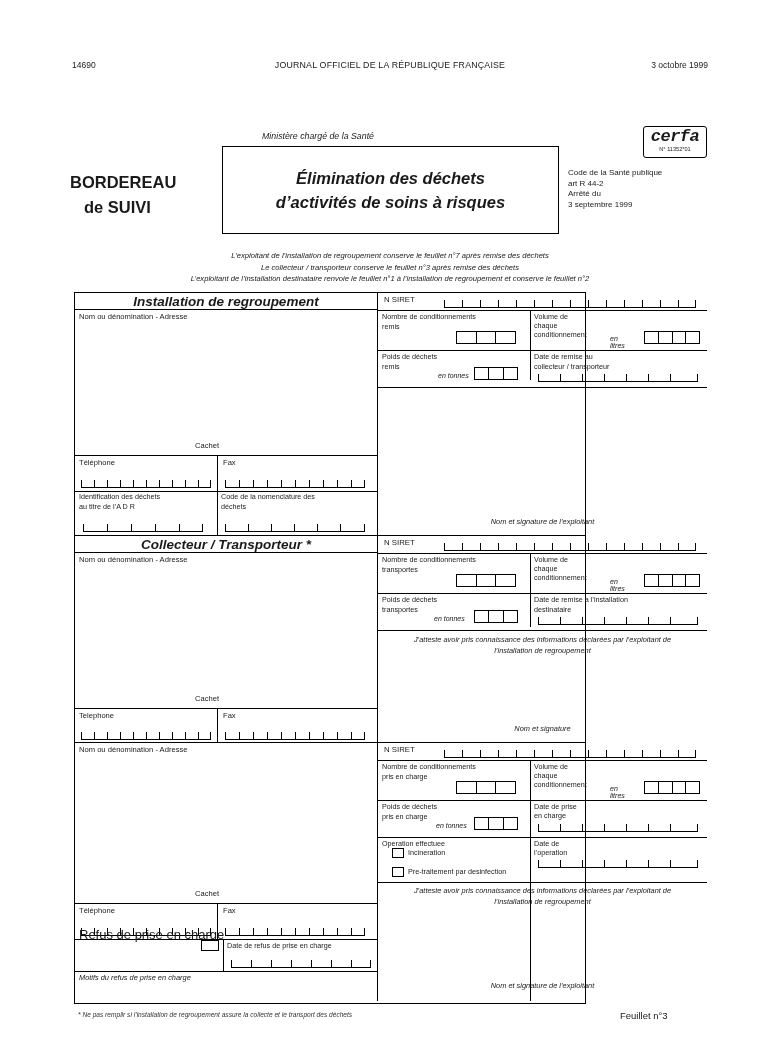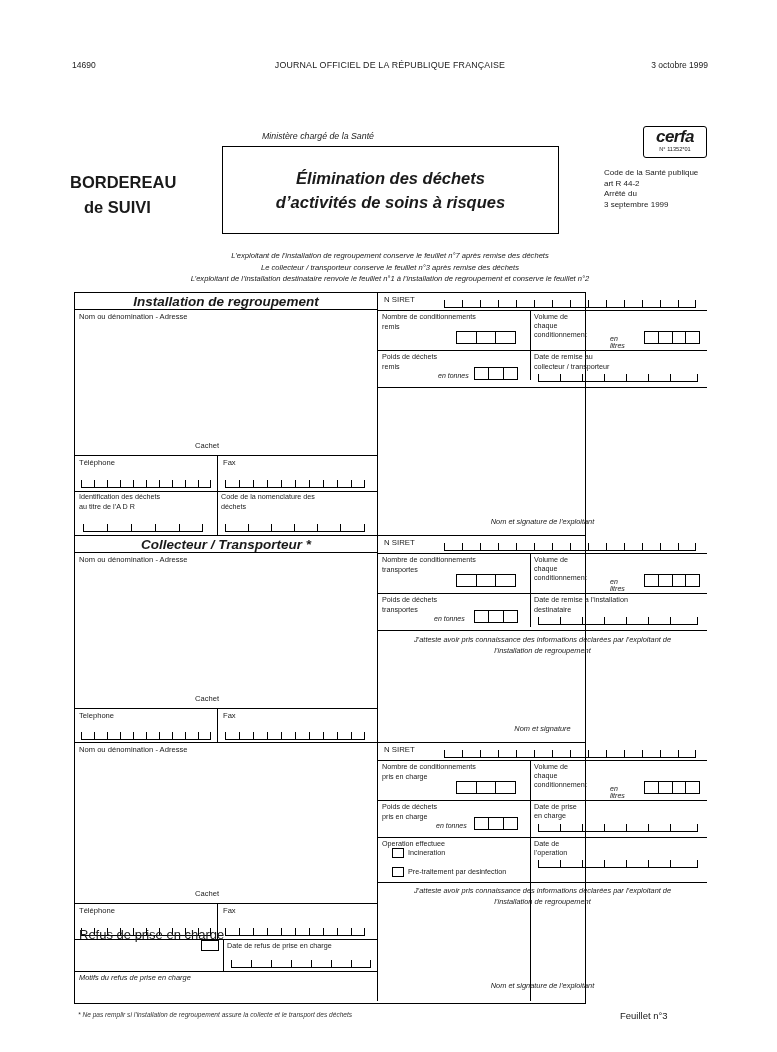--- a/index.html
+++ b/index.html
@@ -84,36 +84,35 @@
     white-space: nowrap;
   }
 
   .legal {
     position: absolute;
     top: 168px;
     left: 568px;
     font-size: 8px;
     line-height: 10.5px;
     width: 130px;
-    margin-left: 36px;
   }
 
   .cerfa-box {
     position: absolute;
     top: 126px;
     left: 643px;
     width: 64px;
     height: 32px;
     border: 1.4px solid #000;
     border-radius: 3px;
     box-sizing: border-box;
     text-align: center;
   }
   .cerfa-word {
-    font-family: Liberation Sans, sans-serif;
+    font-family: Liberation Mono, monospace;
     font-style: italic;
     font-weight: bold;
     font-size: 17px;
     line-height: 19px;
     letter-spacing: -0.5px;
   }
   .cerfa-num {
     font-size: 5.6px;
     line-height: 7px;
   }

